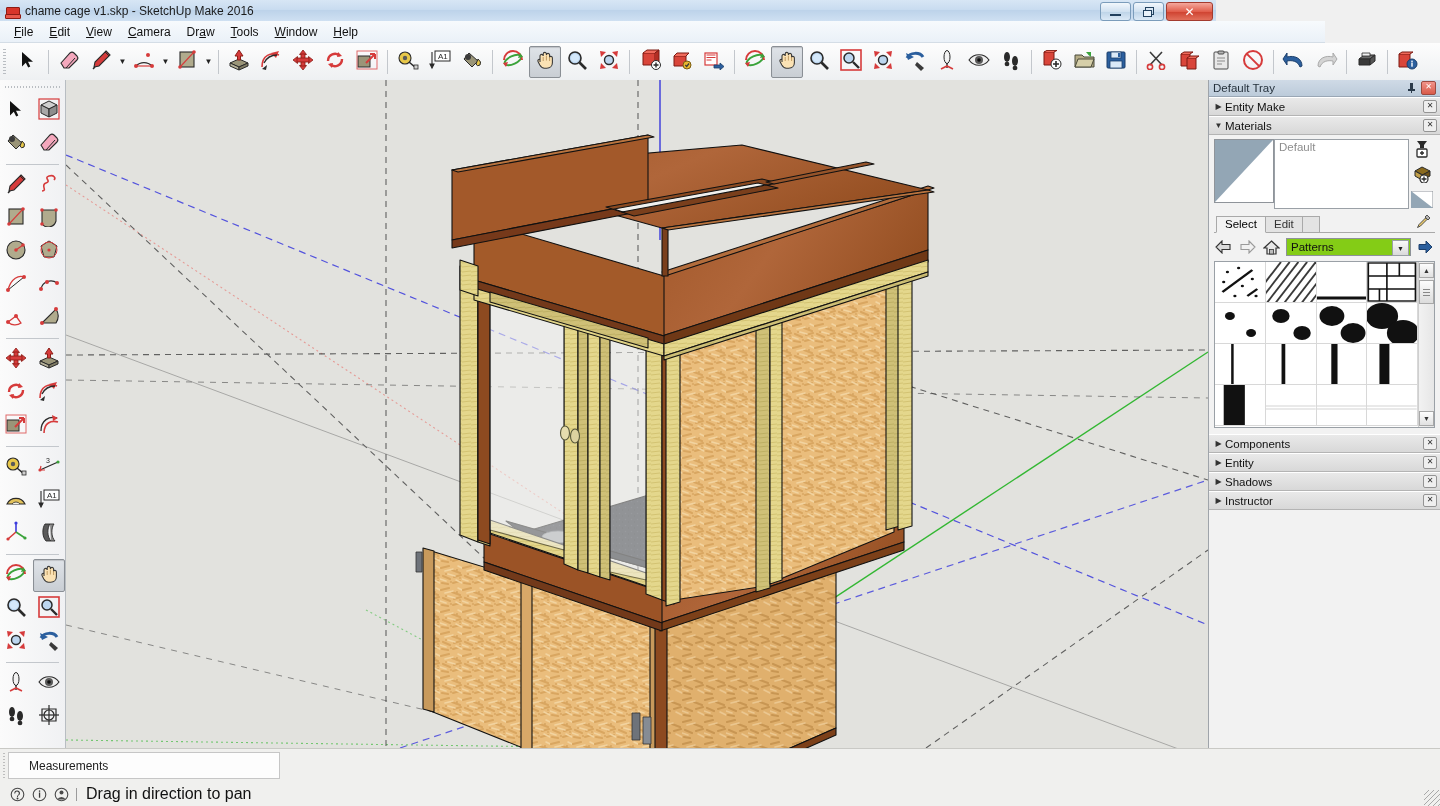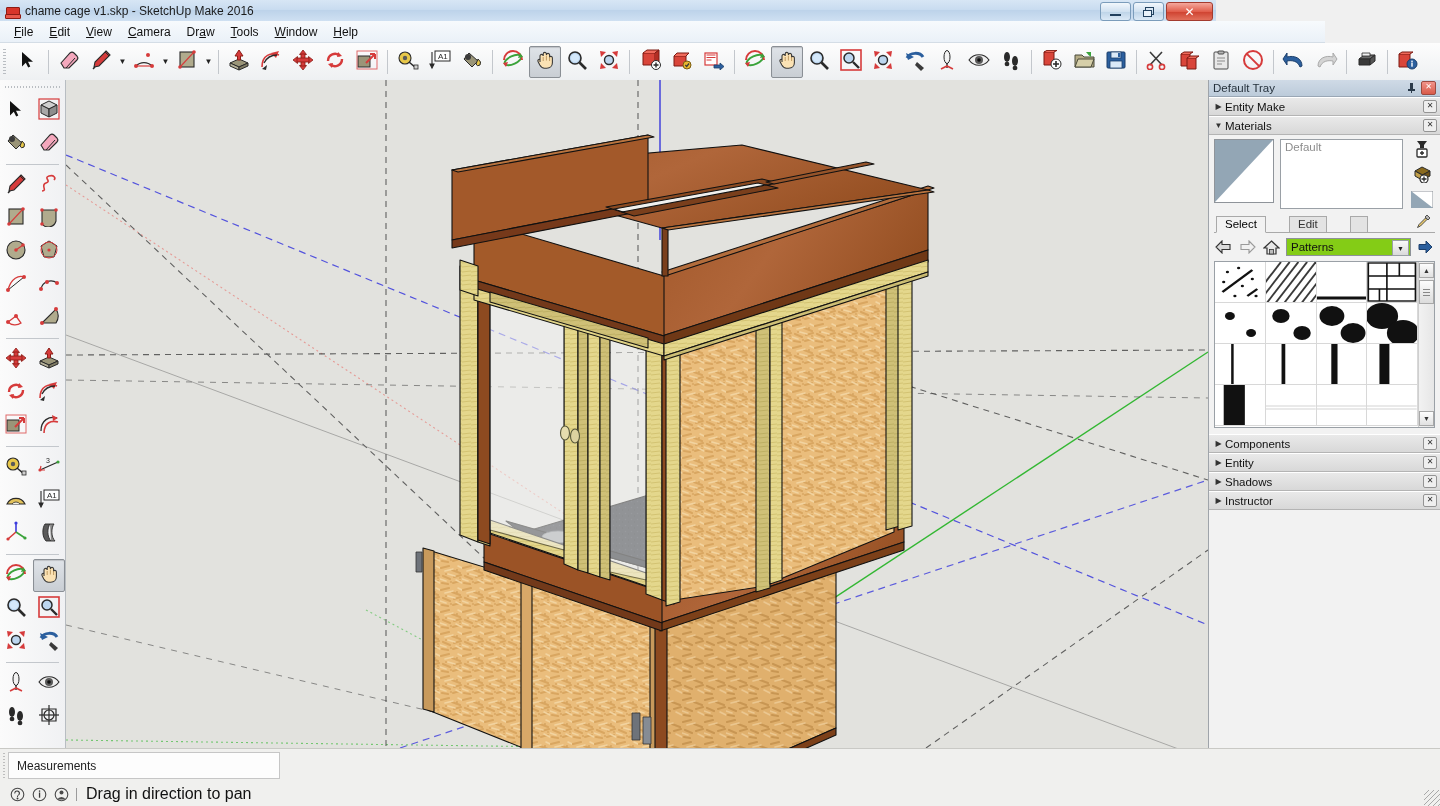--- a/index.html
+++ b/index.html
@@ -140,39 +140,38 @@
     border-top:1px solid #fff;border-bottom:1px solid #b4b4b4;
     padding:0 3px;font-size:11.5px;color:#111;
   }
   .panel-head .tri{width:13px;text-align:center;font-size:8px;color:#333;}
   .panel-head .nm{flex:1;}
   .panel-head .pbx{
     width:12px;height:11px;border:1px solid #949494;border-radius:2px;background:#efefef;
     font-size:8px;line-height:9px;text-align:center;color:#333;
   }
   .mat-body{background:#f2f2f2;padding:4px 5px 0 5px;}
-  .mat-top{display:flex;gap:6px;}
+  .mat-top{display:flex;}
   .mat-swatch{
     width:58px;height:62px;border:1px solid #8f949a;background:#fff;position:relative;overflow:hidden;
     box-shadow:inset 0 0 0 1px #fff;
   }
   .mat-swatch .tri{
     position:absolute;left:0;top:0;width:0;height:0;
     border-left:58px solid #93a6b5;border-bottom:62px solid transparent;
   }
   .mat-name{
     flex:1;height:17px;border:1px solid #9aa0a6;background:#fff;
     font-size:11.5px;color:#8d8d8d;padding:1px 4px;box-sizing:border-box;
   }
   .mat-right-icons{width:26px;display:flex;flex-direction:column;align-items:center;gap:5px;}
   .mi{width:22px;height:20px;display:flex;align-items:center;justify-content:center;}
   .mat-tabs{
     display:flex;align-items:flex-end;margin-top:6px;border-bottom:1px solid #a9a9a9;height:17px;
     padding-left:2px;
-    gap:24px;
   }
   .mtab{
     padding:1px 8px 2px 8px;font-size:11.5px;border:1px solid #a9a9a9;border-bottom:none;
     background:#e3e3e3;margin-right:-1px;color:#333;
   }
   .mtab.sel{background:#f2f2f2;color:#000;position:relative;top:1px;border-bottom:1px solid #f2f2f2;}
   .mtab.blank{width:8px;padding:1px 4px 2px 4px;}
   .pipette{margin-left:auto;margin-right:4px;}
   .nav-row{display:flex;align-items:center;gap:5px;margin-top:5px;}
   .navbtn{width:19px;height:17px;display:flex;align-items:center;justify-content:center;}
@@ -210,21 +209,21 @@
     background:#f0f0ee;border-top:1px solid #c9c9c5;box-sizing:border-box;
     display:flex;align-items:stretch;
   }
   .meas-grip{
     width:8px;
     background-image:repeating-linear-gradient(to bottom,#bdbdbd 0 1px,transparent 1px 3px);
     background-position:3px 4px;background-size:2px calc(100% - 8px);background-repeat:no-repeat;
   }
   .meas-box{
     width:272px;margin:3px 0 3px 0;background:#fdfdfd;border:1px solid #c6c6c6;
-    display:flex;align-items:center;padding-left:8px;font-size:12px;color:#222;box-sizing:border-box;
+    display:flex;align-items:center;padding-left:20px;font-size:12px;color:#222;box-sizing:border-box;
   }
   .statusbar{
     position:absolute;left:0;top:782px;width:1440px;height:24px;
     background:#f0f0ee;display:flex;align-items:center;padding-left:6px;box-sizing:border-box;
   }
   .sicon{width:22px;height:18px;display:flex;align-items:center;justify-content:center;}
   .svbar{width:1px;height:13px;background:#9b9b9b;margin:0 9px 0 4px;}
   .status-text{font-size:16px;color:#111;}
   .br-grip{
     position:absolute;right:0;bottom:0;width:16px;height:16px;

